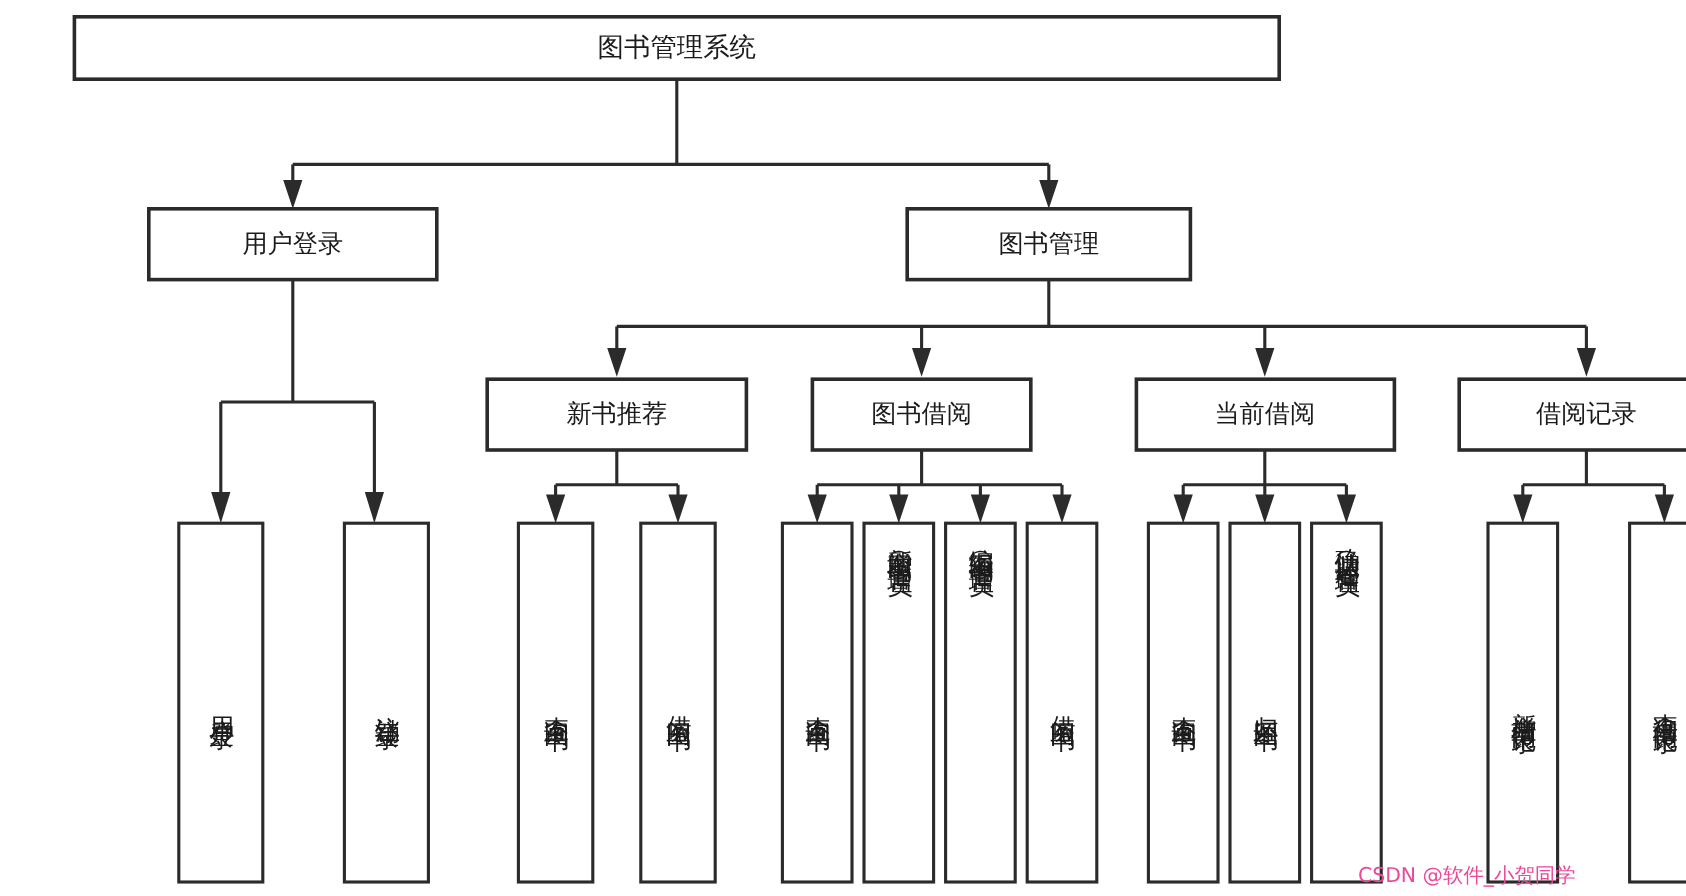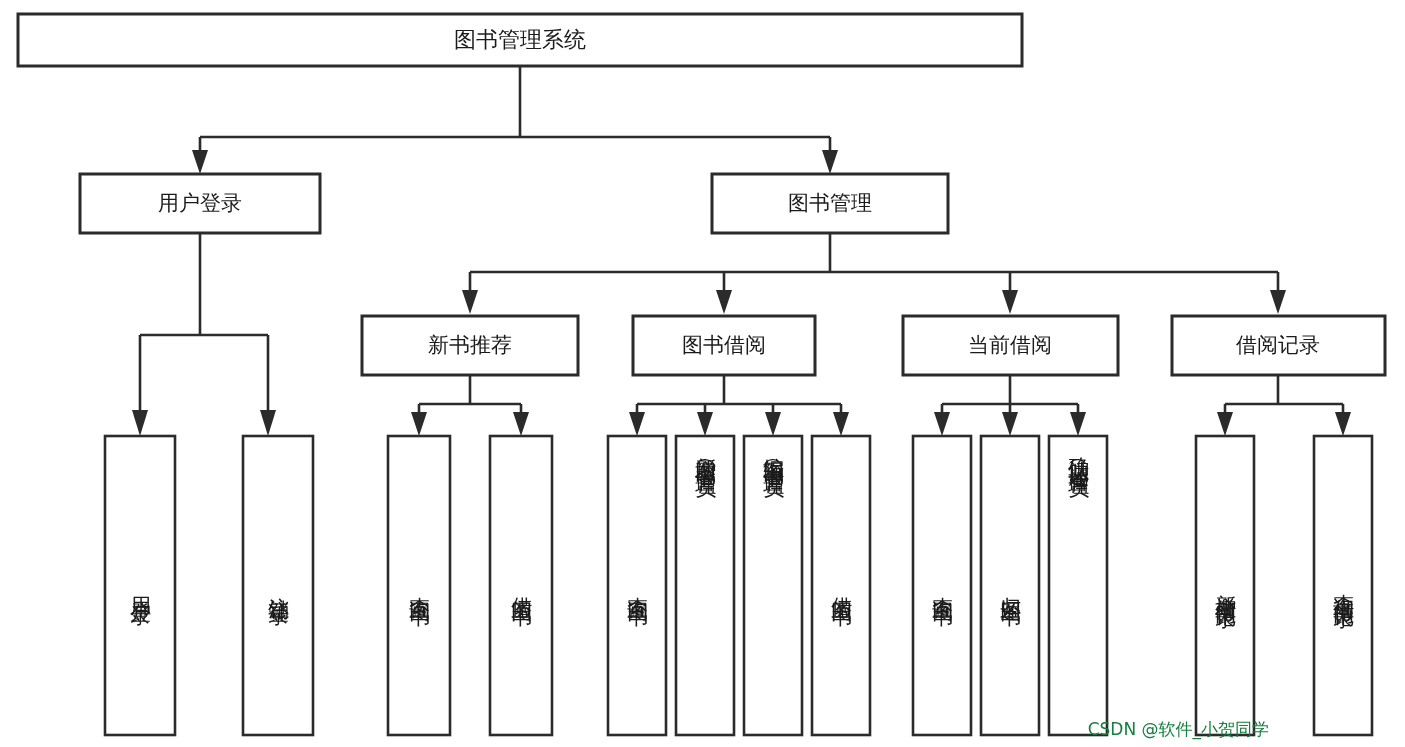--- a/index.html
+++ b/index.html
@@ -11,20 +11,21 @@
     width: 1405px;
     height: 747px;
     font-family: "DejaVu Sans", "Liberation Sans", sans-serif;
     overflow: hidden;
     position: relative;
   }
   #diagram-root {
     position: relative;
     width: 1277px;
     height: 747px;
+    margin-left: 44px;
   }
   svg.diagram {
     position: absolute;
     top: 0;
     left: 0;
     width: 1405px;
     height: 747px;
   }
   .node-box {
     fill: #ffffff;
@@ -72,21 +73,21 @@
     letter-spacing: 3px;
     color: #1b1b1b;
     white-space: nowrap;
   }
   .watermark {
     position: absolute;
     right: 8px;
     bottom: 6px;
     font-family: "DejaVu Sans", "Liberation Sans", sans-serif;
     font-size: 17px;
-    color: #15803d;
+    color: #ec4899;
     white-space: nowrap;
   }
 </style>
 </head>
 <body>
 
 <div id="diagram-root">
 
   <svg class="diagram" viewBox="0 0 1405 747" xmlns="http://www.w3.org/2000/svg">
 

